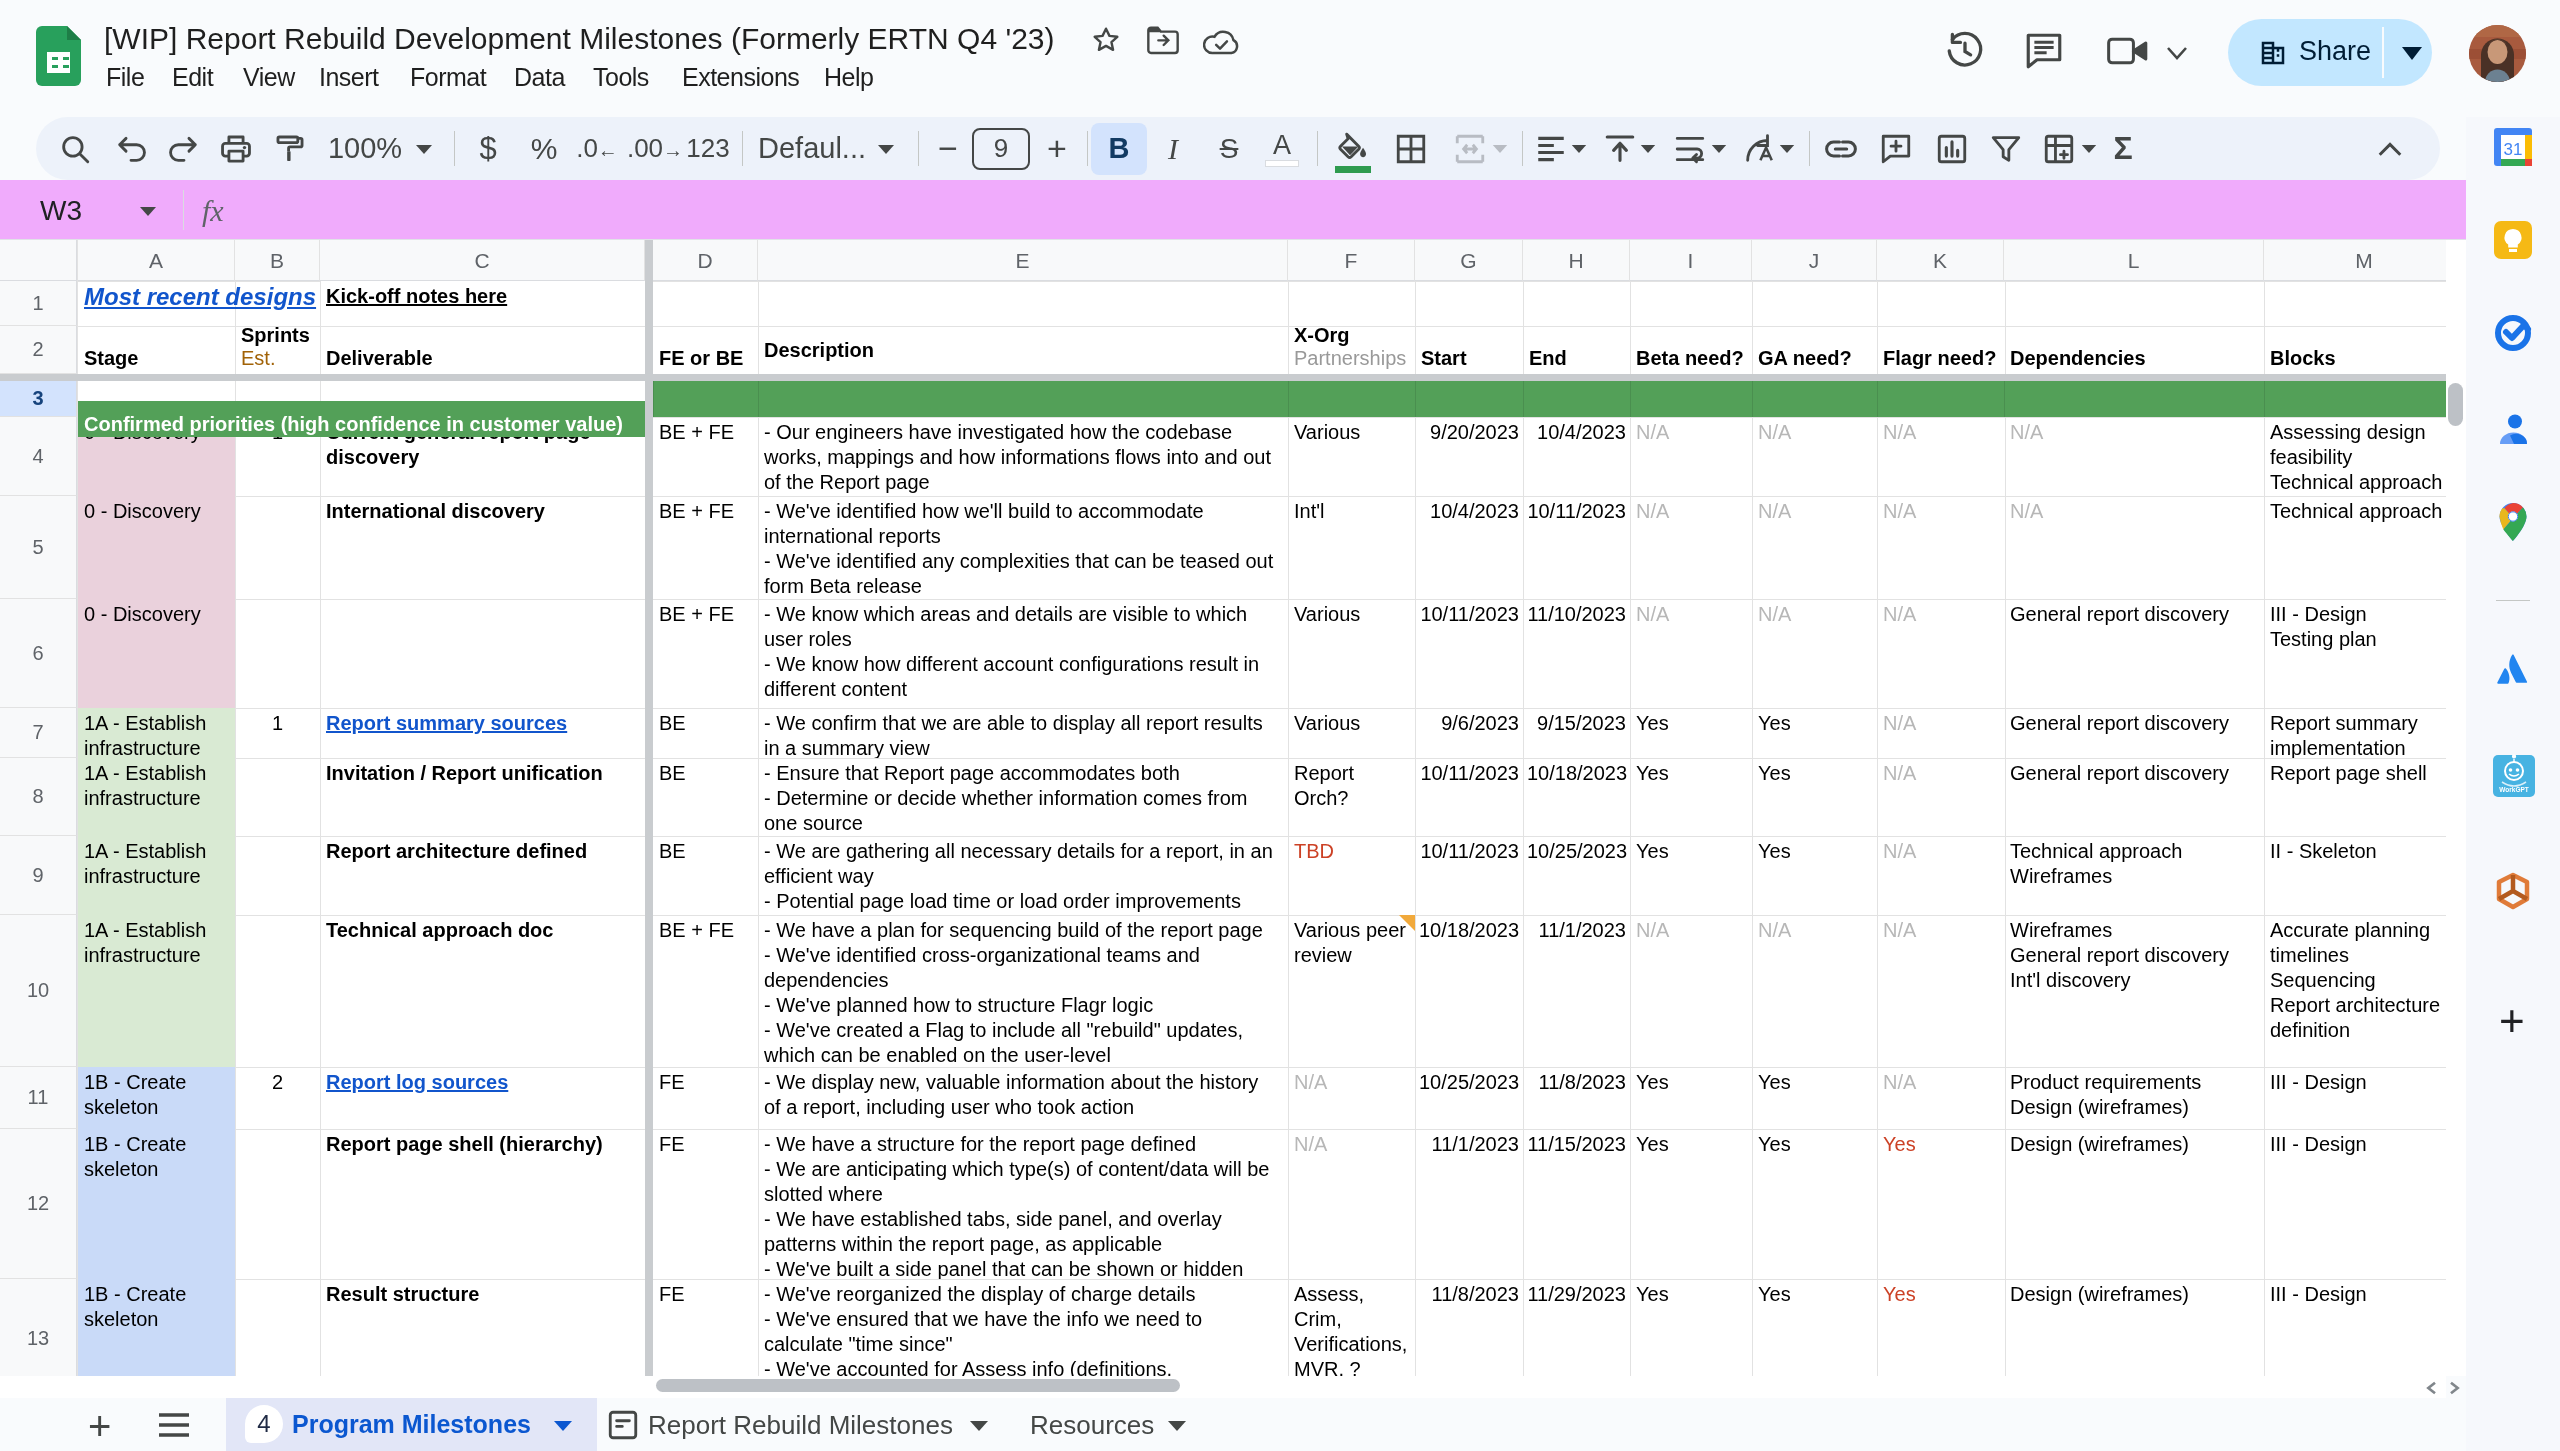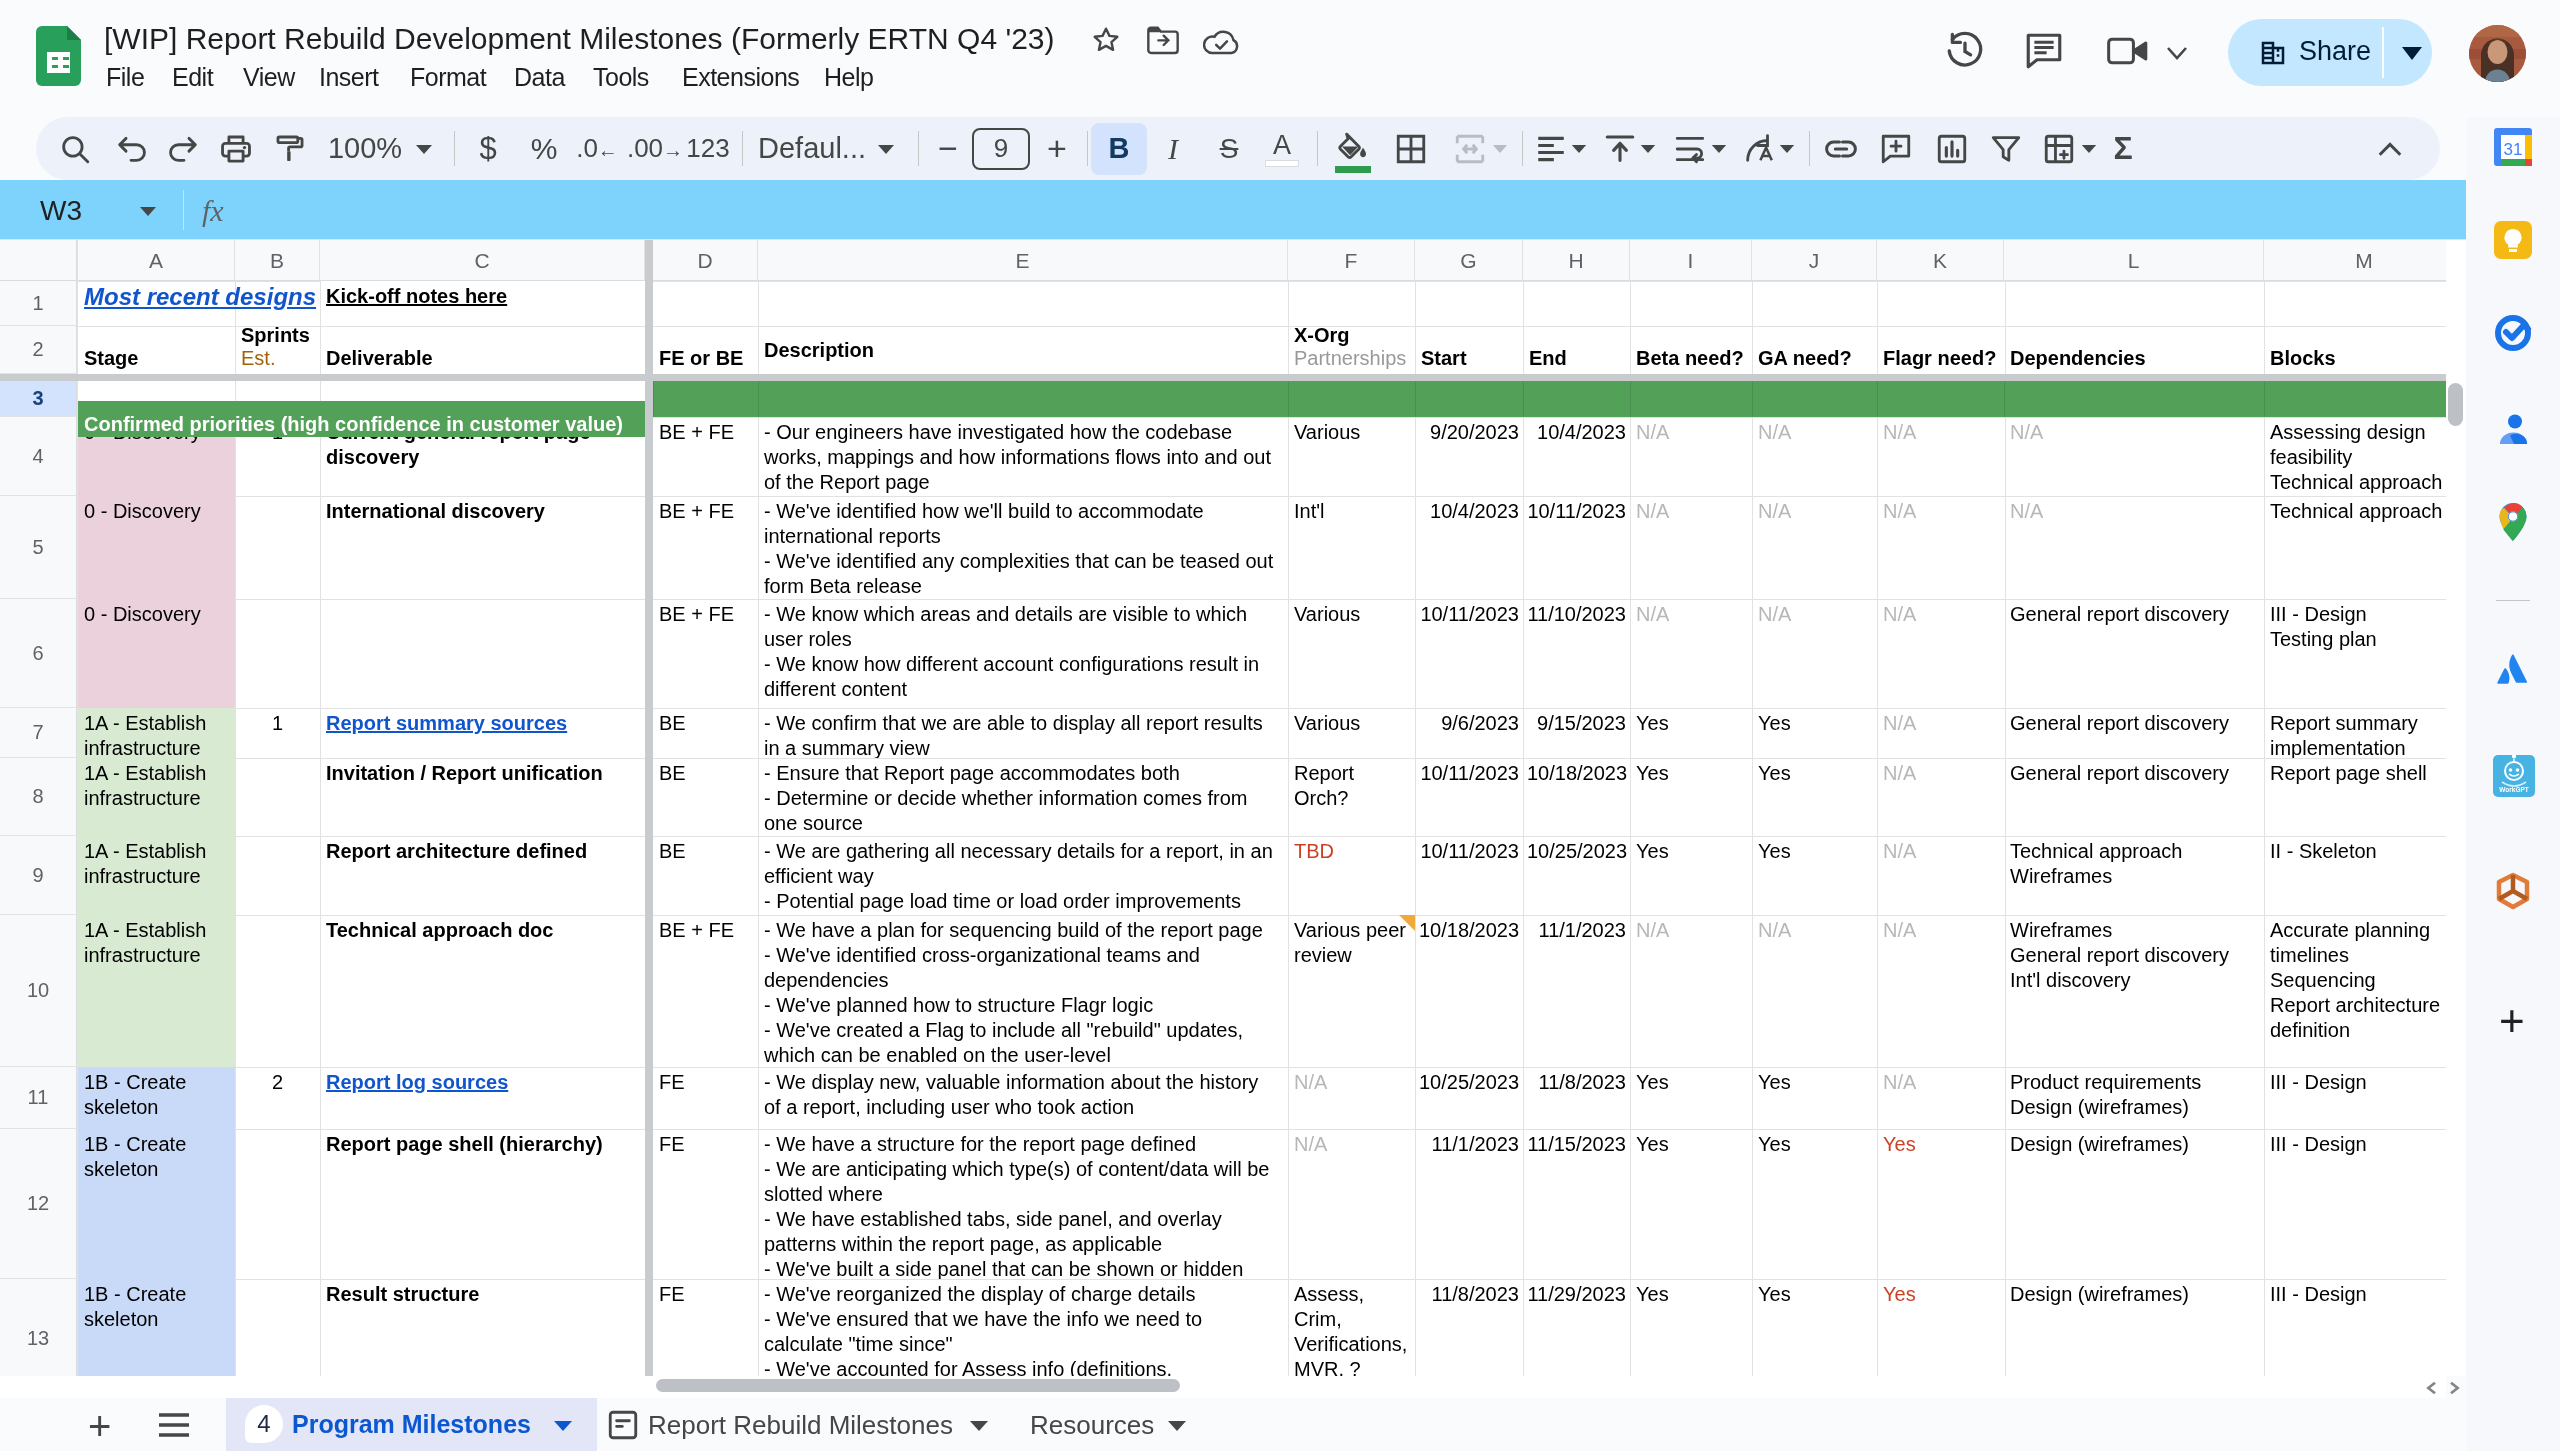--- a/index.html
+++ b/index.html
@@ -11,21 +11,21 @@
 
 #share{position:absolute;left:2228px;top:19px;width:204px;height:67px;border-radius:34px;background:#c2e7ff;}
 #share .txt{position:absolute;left:71px;top:17px;font-size:27px;font-weight:500;color:#001d35;}
 #avatar{position:absolute;left:2469px;top:25px;width:57px;height:57px;border-radius:50%;overflow:hidden;}
 
 #toolbar{position:absolute;left:36px;top:117px;width:2404px;height:63px;background:#edf2fa;border-radius:32px;}
 .tb{position:absolute;top:117px;height:63px;display:flex;align-items:center;justify-content:center;color:#444746;}
 .tbtxt{font-size:29px;color:#444746;}
 .tdiv{position:absolute;top:131px;width:1px;height:35px;background:#c4c7c5;}
 
-#fbar{position:absolute;left:0;top:180px;width:2560px;height:60px;background:#7dd3fc;}
+#fbar{position:absolute;left:0;top:180px;width:2560px;height:60px;background:#f0abfc;}
 #fbar .name{position:absolute;left:40px;top:15px;font-size:28px;color:#202124;}
 #fbar .fx{position:absolute;left:202px;top:14px;font-size:30px;font-style:italic;color:#5f6368;font-family:"Liberation Serif",serif;}
 
 #grid{position:absolute;left:0;top:240px;width:2446px;height:1136px;background:#fff;overflow:hidden;}
 .gv{position:absolute;width:1px;background:#e2e2e2;}
 .gh{position:absolute;height:1px;background:#e2e2e2;}
 .chd{position:absolute;top:240px;height:41px;line-height:41px;text-align:center;font-size:21px;color:#5f6368;background:#f8f9fa;border-right:1px solid #e2e2e2;border-bottom:1px solid #dadce0;}
 .rhd{position:absolute;left:0;width:77px;display:flex;align-items:center;justify-content:center;font-size:20px;color:#5f6368;background:#f8f9fa;border-right:1px solid #dadce0;border-bottom:1px solid #e2e2e2;}
 #corner{position:absolute;left:0;top:240px;width:77px;height:41px;background:#f8f9fa;border-right:1px solid #dadce0;border-bottom:1px solid #dadce0;}
 .c{position:absolute;font-size:20px;line-height:25px;color:#000;padding:3px 6px 0 6px;overflow:hidden;}

